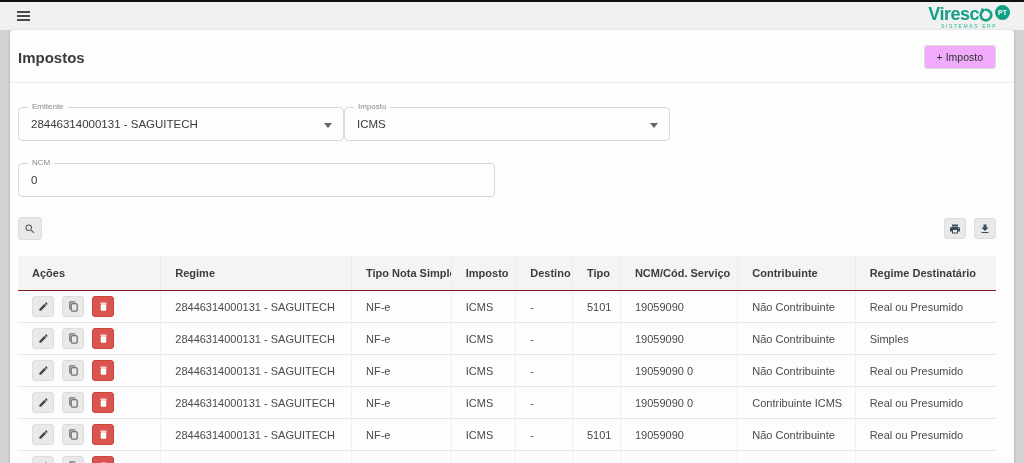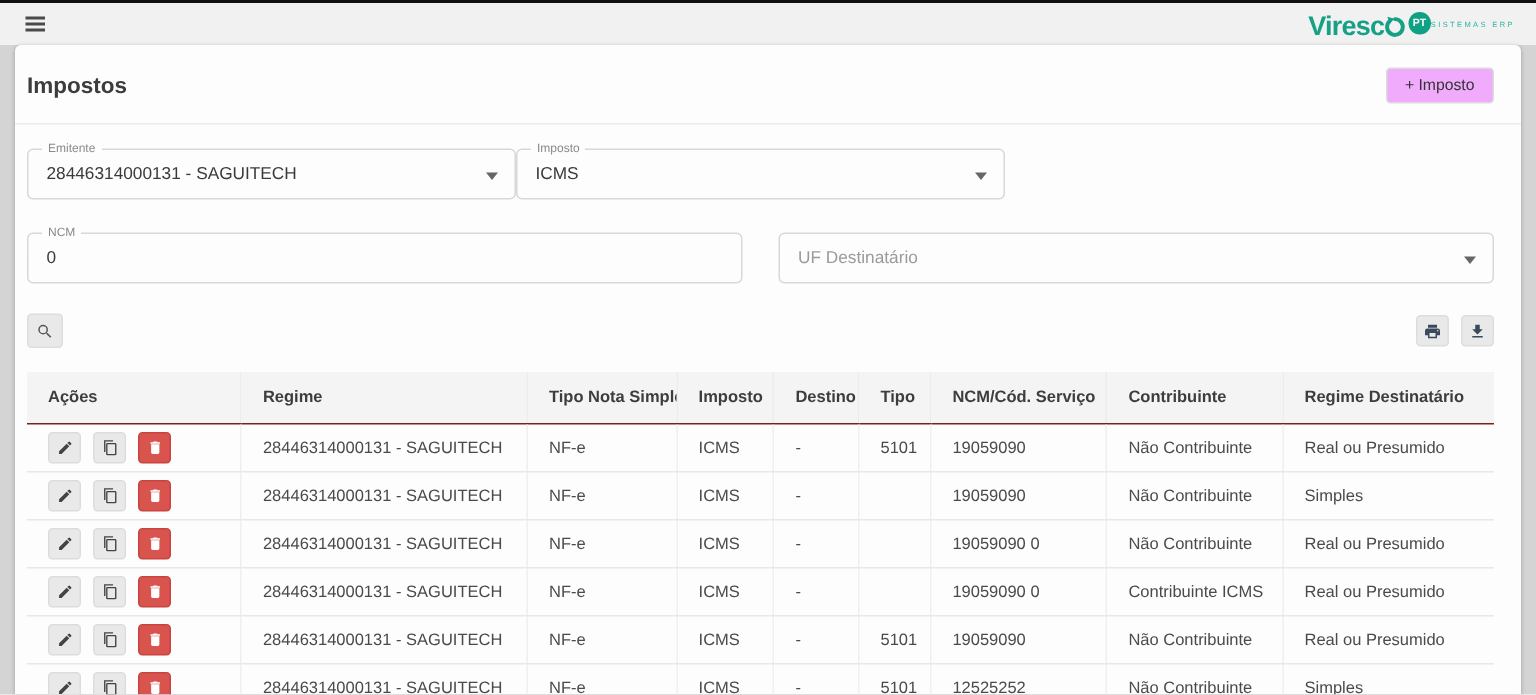--- a/index.html
+++ b/index.html
@@ -10,21 +10,21 @@
     position: relative;
   }
   .top-black-line { height: 2px; background: #111; }
   .topbar {
     height: 28px; background: #f1f1f1;
     display: flex; align-items: center; justify-content: space-between;
     padding: 0 14px 0 15px; position: relative;
   }
   .hamburger-btn { display: flex; flex-direction: column; gap: 2px; cursor: pointer; padding: 2px; }
   .hamburger-btn span { display: block; width: 13px; height: 2px; background: #4a4a4a; }
-  .logo { display: flex; flex-direction: row; align-items: center; line-height: 1; margin-top: 2px; }
+  .logo { display: flex; flex-direction: column; align-items: center; line-height: 1; margin-top: 2px; }
   .logo-row { display: flex; align-items: flex-start; }
   .logo-text { color: #16a085; font-weight: 700; font-size: 18px; letter-spacing: -0.5px; }
   .logo-o-svg { width: 14px; height: 14px; margin: 3px 0 0 0; }
   .logo-badge {
     width: 15px; height: 15px; border-radius: 50%; background: #0ea183;
     color: #fff; font-size: 7px; font-weight: 700;
     display: flex; align-items: center; justify-content: center; margin-left: 2px;
   }
   .logo-sub { font-size: 5px; letter-spacing: 1.6px; color: #27b79c; margin-top: 1px; }
 
@@ -38,21 +38,21 @@
     display: flex; align-items: center; justify-content: space-between;
     border-bottom: 1px solid #ebebeb; margin: 0 -18px; padding: 0 18px 13px 18px;
   }
   .page-title { font-size: 15px; font-weight: 700; color: #3c3c3c; }
   .add-btn {
     background: #f0abfc; border: 1px solid #dcdcdc; border-radius: 3px;
     font-size: 10.5px; color: #333; padding: 5px 12px; cursor: pointer;
     font-family: inherit;
   }
 
-  .filter-row-1 { margin-top: 16px; display: grid; grid-template-columns: 1fr 1fr 1fr; }
+  .filter-row-1 { margin-top: 24px; display: grid; grid-template-columns: 1fr 1fr 1fr; }
   .filter-row-2 { margin-top: 22px; display: grid; grid-template-columns: 1fr 1fr; gap: 24px; }
   .field {
     position: relative; height: 34px;
     border: 1px solid #d8d8d8; border-radius: 4px; background: #fdfdfd; cursor: pointer;
   }
   .flabel {
     position: absolute; top: -6px; left: 9px; font-size: 8px; color: #8a8a8a;
     background: #fdfdfd; padding: 0 4px; white-space: nowrap;
   }
   .fvalue { line-height: 32px; padding-left: 12px; font-size: 11.5px; color: #3a3a3a; }
@@ -138,24 +138,20 @@
       <span class="flabel">Imposto</span>
       <div class="fvalue">ICMS</div>
       <span class="caret"></span>
     </div>
   </div>
 
   <div class="filter-row-2">
     <div class="field">
       <span class="flabel">NCM</span>
       <div class="fvalue">0</div>
-    </div>
-    <div class="field">
-      <div class="fvalue placeholder">UF Destinatário</div>
-      <span class="caret"></span>
     </div>
   </div>
 
   <div class="tools-row">
     <button class="icon-btn">
       <svg width="12" height="12" viewBox="0 0 24 24">
         <path fill="#555" d="M15.5 14h-.79l-.28-.27A6.47 6.47 0 0 0 16 9.5 6.5 6.5 0 1 0 9.5 16c1.61 0 3.09-.59 4.23-1.57l.27.28v.79l5 4.99L20.49 19l-4.99-5zm-6 0A4.5 4.5 0 1 1 14 9.5 4.5 4.5 0 0 1 9.5 14z"></path>
       </svg>
     </button>
     <div class="tools-right">

